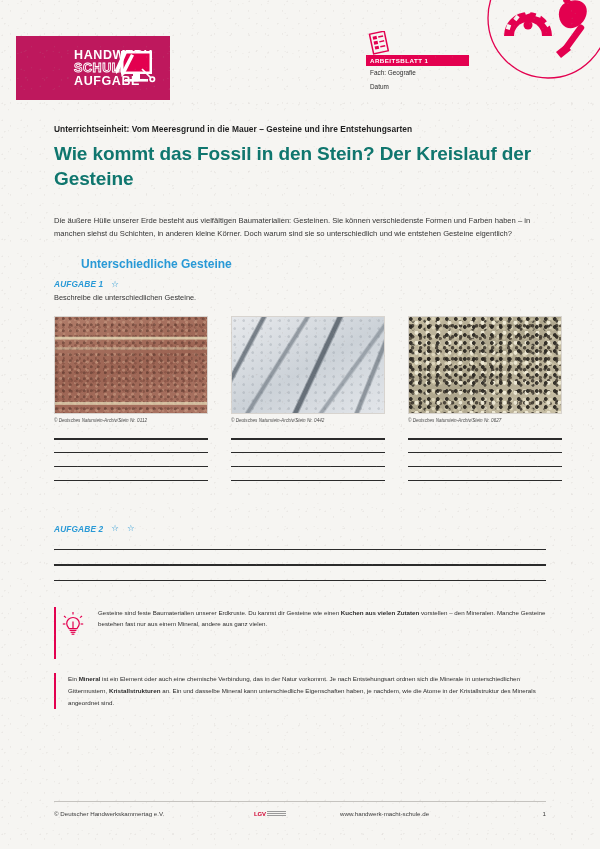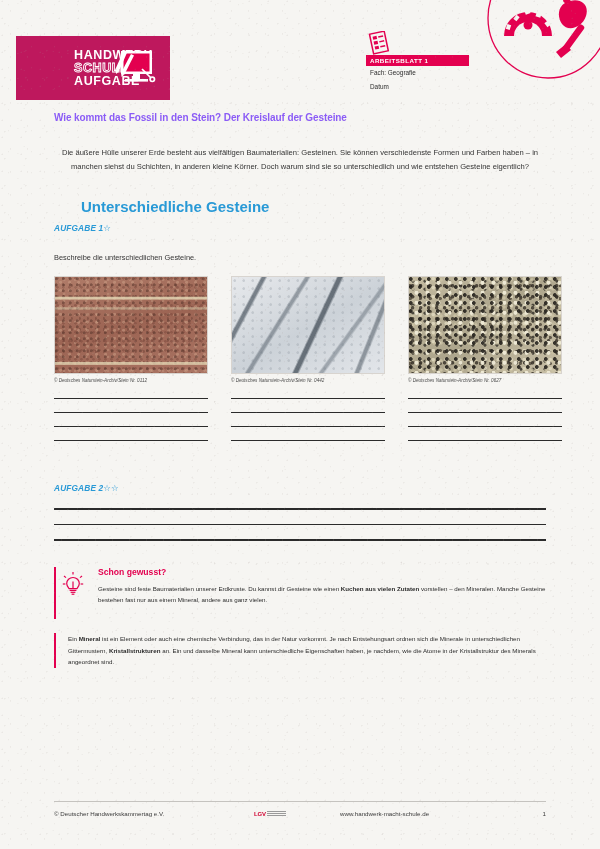--- a/index.html
+++ b/index.html
@@ -98,57 +98,56 @@
   .content { position: relative; padding: 0 54px; z-index: 5; }
 
   .eyebrow {
     font-size: 8.4px;
     font-weight: 700;
     color: #1f1f1f;
     margin-top: 20px;
     letter-spacing: .05px;
   }
   .headline {
-    font-size: 10px;
-    font-weight: 700;
-    color: #8b5cf6;
+    font-size: 19px;
+    font-weight: 700;
+    color: #0f766e;
     line-height: 1.33;
     margin-top: 7px;
     letter-spacing: -.1px;
   }
   .intro {
     margin-top: 22px;
     font-size: 7.6px;
     color: #333333;
     line-height: 1.82;
-    text-align: center;
   }
 
   .section-title {
-    margin-top: 24px;
-    font-size: 15px;
+    margin-top: 16px;
+    font-size: 12px;
     font-weight: 700;
     color: #2899d6;
     padding-left: 27px;
   }
 
   .task-head {
     margin-top: 8px;
-    display: flex; align-items: center; gap: 0;
+    display: flex; align-items: center; gap: 8px;
   }
   .task-label {
     font-size: 8.3px;
     font-weight: 700;
     font-style: italic;
     color: #2899d6;
     letter-spacing: .15px;
   }
   .star { color: #2899d6; font-size: 8.5px; line-height: 1; }
   .task-text {
-    margin-top: 20px;
+    margin-top: 4px;
     font-size: 7.4px;
     color: #333333;
   }
 
   
   .rock-row {
     margin-top: 14px;
     display: flex;
     gap: 23px;
   }
@@ -358,20 +357,21 @@
 
       <g fill="#e3004f">
         <rect x="100" y="44" width="6.5" height="32" rx="2.5" transform="rotate(36 103 60)"></rect>
         <path d="M86 74 L96 66 L101 72 L91 80 Z"></path>
       </g>
     </svg>
   </div>
 
   <div class="content">
 
+    <div class="eyebrow">Unterrichtseinheit: Vom Meeresgrund in die Mauer – Gesteine und ihre Entstehungsarten</div>
     <h1 class="headline">Wie kommt das Fossil in den Stein? Der Kreislauf der Gesteine</h1>
     <p class="intro">Die äußere Hülle unserer Erde besteht aus vielfältigen Baumaterialien: Gesteinen. Sie können verschiedenste Formen und Farben haben – in manchen siehst du Schichten, in anderen kleine Körner. Doch warum sind sie so unterschiedlich und wie entstehen Gesteine eigentlich?</p>
 
     <div class="section-title">Unterschiedliche Gesteine</div>
 
     <div class="task-head">
       <span class="task-label">AUFGABE 1</span>
       <span class="star">☆</span>
     </div>
     <div class="task-text">Beschreibe die unterschiedlichen Gesteine.</div>
@@ -433,21 +433,20 @@
           <path d="M9.6 23.2 L12.4 23.2"></path>
           <path d="M11 10.5 L11 17"></path>
           <path d="M11 1 L11 3.6"></path>
           <path d="M2 5 L4 6.6"></path>
           <path d="M20 5 L18 6.6"></path>
           <path d="M0.8 13 L3.4 13"></path>
           <path d="M21.2 13 L18.6 13"></path>
         </g>
       </svg>
       <div class="know-inner">
-        <div class="know-title">Schon gewusst?</div>
         <div class="know-text"><span>Gesteine sind feste Baumaterialien unserer Erdkruste. Du kannst dir Gesteine wie einen </span><b>Kuchen aus vielen Zutaten</b><span> vorstellen – den Mineralen. Manche Gesteine bestehen fast nur aus einem Mineral, andere aus ganz vielen.</span></div>
       </div>
     </div>
 
     <div class="mineral-box">
       <div class="mineral-text"><span>Ein </span><b>Mineral</b><span> ist ein Element oder auch eine chemische Verbindung, das in der Natur vorkommt. Je nach Entstehungsart ordnen sich die Minerale in unterschiedlichen Gittermustern, </span><b>Kristallstrukturen</b><span> an. Ein und dasselbe Mineral kann unterschiedliche Eigenschaften haben, je nachdem, wie die Atome in der Kristallstruktur des Minerals angeordnet sind.</span></div>
     </div>
   </div>
 
   <div class="footer">

